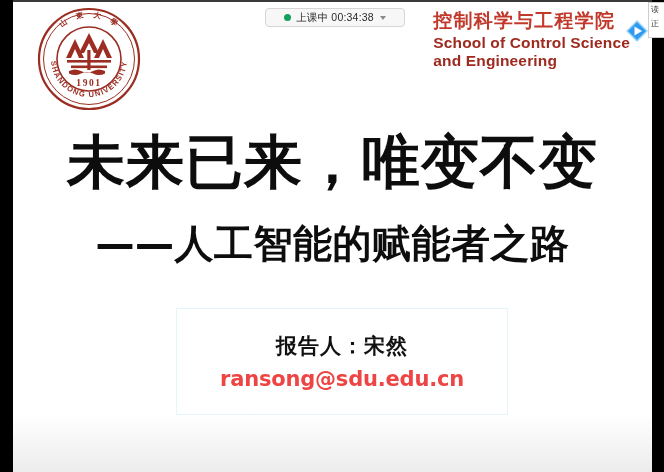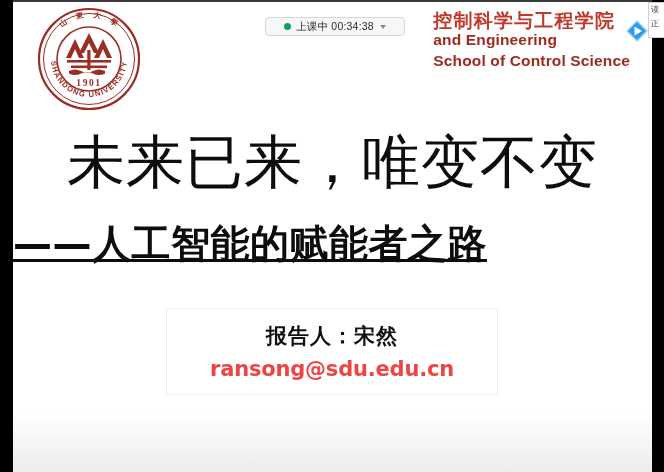--- a/index.html
+++ b/index.html
@@ -49,56 +49,56 @@
   .school-en {
     font-size:15.5px; font-weight:700; color:#9e2a1f;
     letter-spacing:.15px; white-space:nowrap; margin-top:3px;
   }
   .school-en.l2 { margin-top:0px; }
 
   
   .title-main {
     position:absolute; left:0; right:0; top:133px;
     text-align:center;
-    font-size:58px; font-weight:400; color:#0d0d0d;
+    font-size:58px; font-weight:700; color:#0d0d0d;
     letter-spacing:1px; line-height:1;
     font-family:"DejaVu Sans","Liberation Sans",sans-serif;
   }
   .title-sub {
     position:absolute; left:0; right:0; top:224px;
+    text-align:center;
     font-size:39px; font-weight:900; color:#0d0d0d;
     letter-spacing:.5px; line-height:1;
     font-family:"DejaVu Sans","Liberation Sans",sans-serif;
-    text-decoration:underline;
   }
 
   
   .speaker-box {
-    position:absolute; left:153px; top:308px;
-    width:332px; height:87px;
+    position:absolute; left:163px; top:308px;
+    width:332px; height:107px;
     border:1.5px solid #e4f6fa;
     background:#ffffff;
     display:flex; flex-direction:column;
     align-items:center; justify-content:center;
     gap:7px;
   }
   .speaker-name {
     font-size:21px; font-weight:800; color:#111;
     letter-spacing:1px;
     font-family:"DejaVu Sans","Liberation Sans",sans-serif;
   }
   .speaker-mail {
     font-size:21px; font-weight:700; color:#ef4444;
     letter-spacing:-.2px;
     font-family:"DejaVu Sans","Liberation Sans",sans-serif;
   }
 
   
   .status-pill {
-    position:absolute; left:265px; top:17px;
+    position:absolute; left:265px; top:8px;
     width:140px; height:19px;
     background:#f7f7f7;
     border:1px solid #d6d6d6;
     border-radius:4px;
     display:flex; align-items:center; justify-content:center;
     gap:5px;
     z-index:8;
   }
   .status-dot { width:7px; height:7px; border-radius:50%; background:#12a05c; flex:none; }
   .status-text { font-size:10.5px; color:#2b2b2b; white-space:nowrap; letter-spacing:.2px; }
@@ -162,22 +162,22 @@
           <textPath href="#arcTop" startOffset="50%" text-anchor="middle">山　東　大　學</textPath>
         </text>
         <text font-size="7.6" font-weight="700" fill="#9b2d22" font-family="Liberation Sans, sans-serif" letter-spacing="1.2">
           <textPath href="#arcBot" startOffset="50%" text-anchor="middle">SHANDONG UNIVERSITY</textPath>
         </text>
       </svg>
     </div>
 
     <div class="school-head">
       <div class="school-cn">控制科学与工程学院</div>
+      <div class="school-en">School of Control Science</div>
       <div class="school-en l2">and Engineering</div>
-      <div class="school-en">School of Control Science</div>
     </div>
 
     <div class="title-main">未来已来，唯变不变</div>
     <div class="title-sub">——人工智能的赋能者之路</div>
 
     <div class="speaker-box">
       <div class="speaker-name">报告人：宋然</div>
       <div class="speaker-mail">ransong@sdu.edu.cn</div>
     </div>
 

